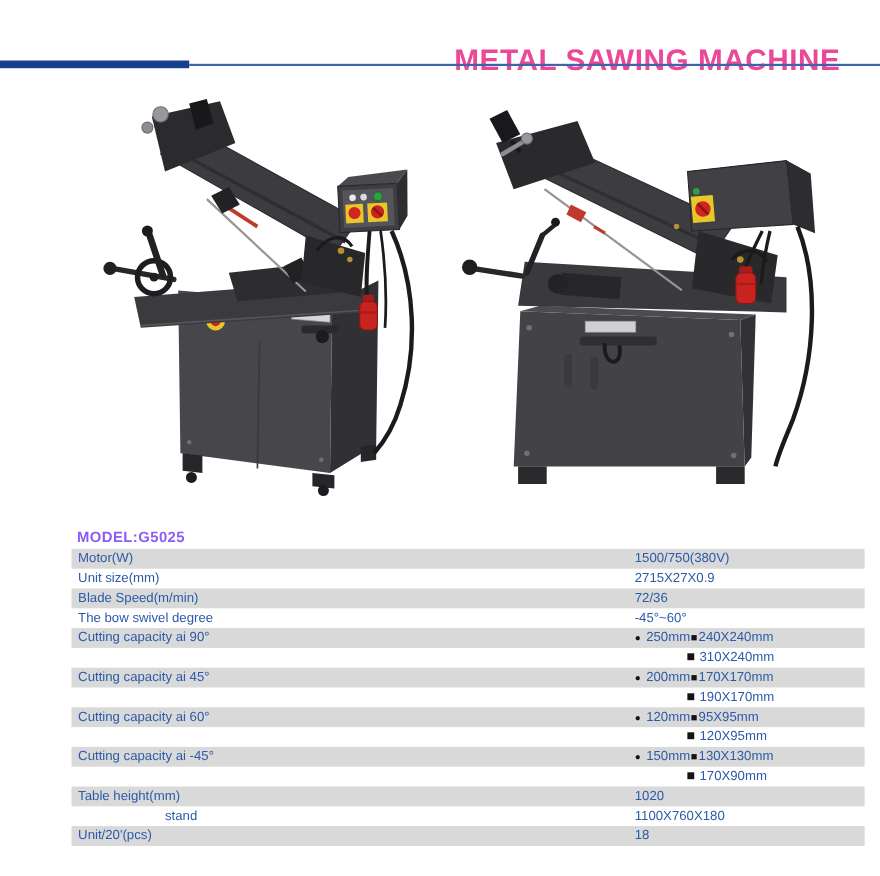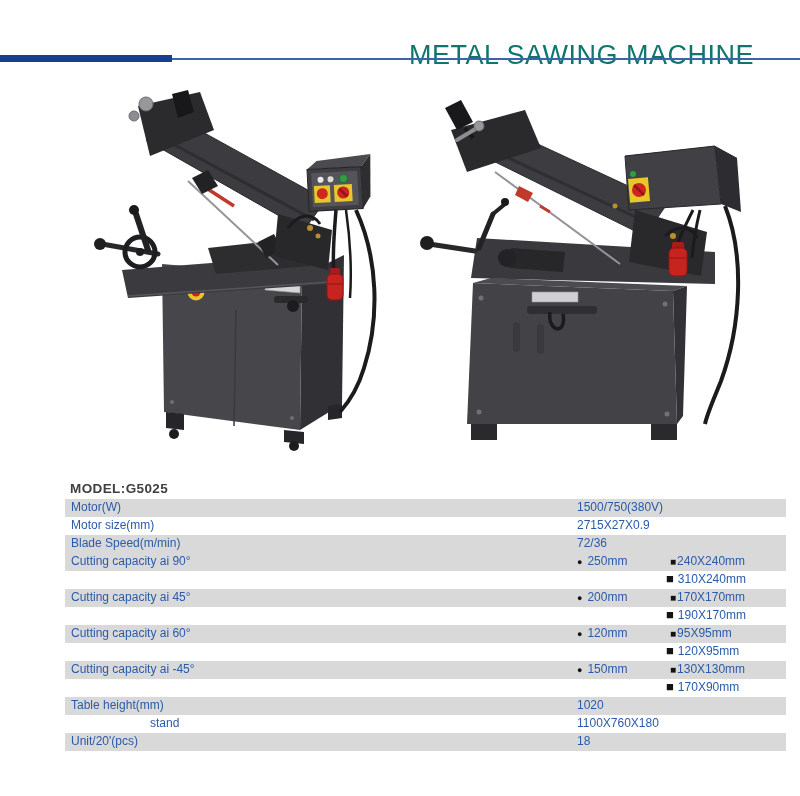--- a/index.html
+++ b/index.html
@@ -1,37 +1,37 @@
 <!DOCTYPE html>
 <html><head>
 <meta charset="utf-8">
 <style>
   html,body{margin:0;padding:0;background:#fff;}
   .page{position:relative;width:800px;height:796px;background:#ffffff;overflow:hidden;
         font-family:"Liberation Sans",sans-serif;}
   
-  .title{position:absolute;top:22px;right:46px;font-size:27px;font-weight:normal;
-         color:#0f766e;letter-spacing:0.5px;white-space:nowrap;}
+  .title{position:absolute;top:22px;right:36px;font-size:27px;font-weight:bold;
+         color:#ec4899;letter-spacing:0.5px;white-space:nowrap;}
   .rule-thick{position:absolute;left:0;top:55px;width:172px;height:7px;background:#16408e;}
   .rule-thin{position:absolute;left:172px;top:58px;width:628px;height:2px;background:#3f63a9;}
   
   .photo{position:absolute;margin:0;padding:0;}
   .photo-left{left:88px;top:78px;width:315px;height:380px;}
   .photo-right{left:415px;top:86px;width:360px;height:368px;}
   .photo svg{display:block;width:100%;height:100%;}
   
   .model{position:absolute;left:70px;top:481px;font-size:13.5px;font-weight:bold;
-         color:#404040;letter-spacing:0.4px;text-align:center;}
+         color:#8b5cf6;letter-spacing:0.4px;text-align:center;}
   .spec{position:absolute;left:65px;top:499px;width:721px;}
   .trow{position:relative;height:18px;line-height:16px;font-size:12px;color:#2b5ba8;}
   .trow.shaded{background:#d9d9d9;}
   .cl{position:absolute;left:6px;top:0;white-space:nowrap;}
   .cl.indent{left:85px;}
   .cv{position:absolute;left:512px;top:0;white-space:nowrap;}
-  .cs{position:absolute;left:563px;top:0;white-space:nowrap;margin-left:42px;}
+  .cs{position:absolute;left:563px;top:0;white-space:nowrap;}
   .cs.cont{left:559px;}
   .bc{font-size:9px;color:#141414;margin-right:5px;}
   .bs{font-size:10px;color:#141414;margin-right:1px;}
   .bs.big{font-size:13px;margin-right:4px;}
 </style>
 </head>
 <body>
 
 <div class="page">
 
@@ -212,26 +212,30 @@
     </svg>
   </figure>
 
   <div class="model">MODEL:G5025</div>
   <div class="spec">
       <div class="trow shaded">
         <span class="cl">Motor(W)</span>
         <span class="cv">1500/750(380V)</span>
       </div>
       <div class="trow">
-        <span class="cl">Motor size(mm)</span>
+        <span class="cl">Unit size(mm)</span>
         <span class="cv">2715X27X0.9</span>
       </div>
       <div class="trow shaded">
         <span class="cl">Blade Speed(m/min)</span>
         <span class="cv">72/36</span>
+      </div>
+      <div class="trow">
+        <span class="cl">The bow swivel degree</span>
+        <span class="cv">-45°~60°</span>
       </div>
       <div class="trow shaded">
         <span class="cl">Cutting capacity ai 90°</span>
         <span class="cv"><span class="bc">●</span><span>250mm</span></span>
         <span class="cs"><span class="bs">■</span><span>240X240mm</span></span>
       </div>
       <div class="trow">
         <span class="cl"></span>
         <span class="cs cont"><span class="bs big">■</span><span>310X240mm</span></span>
       </div>

